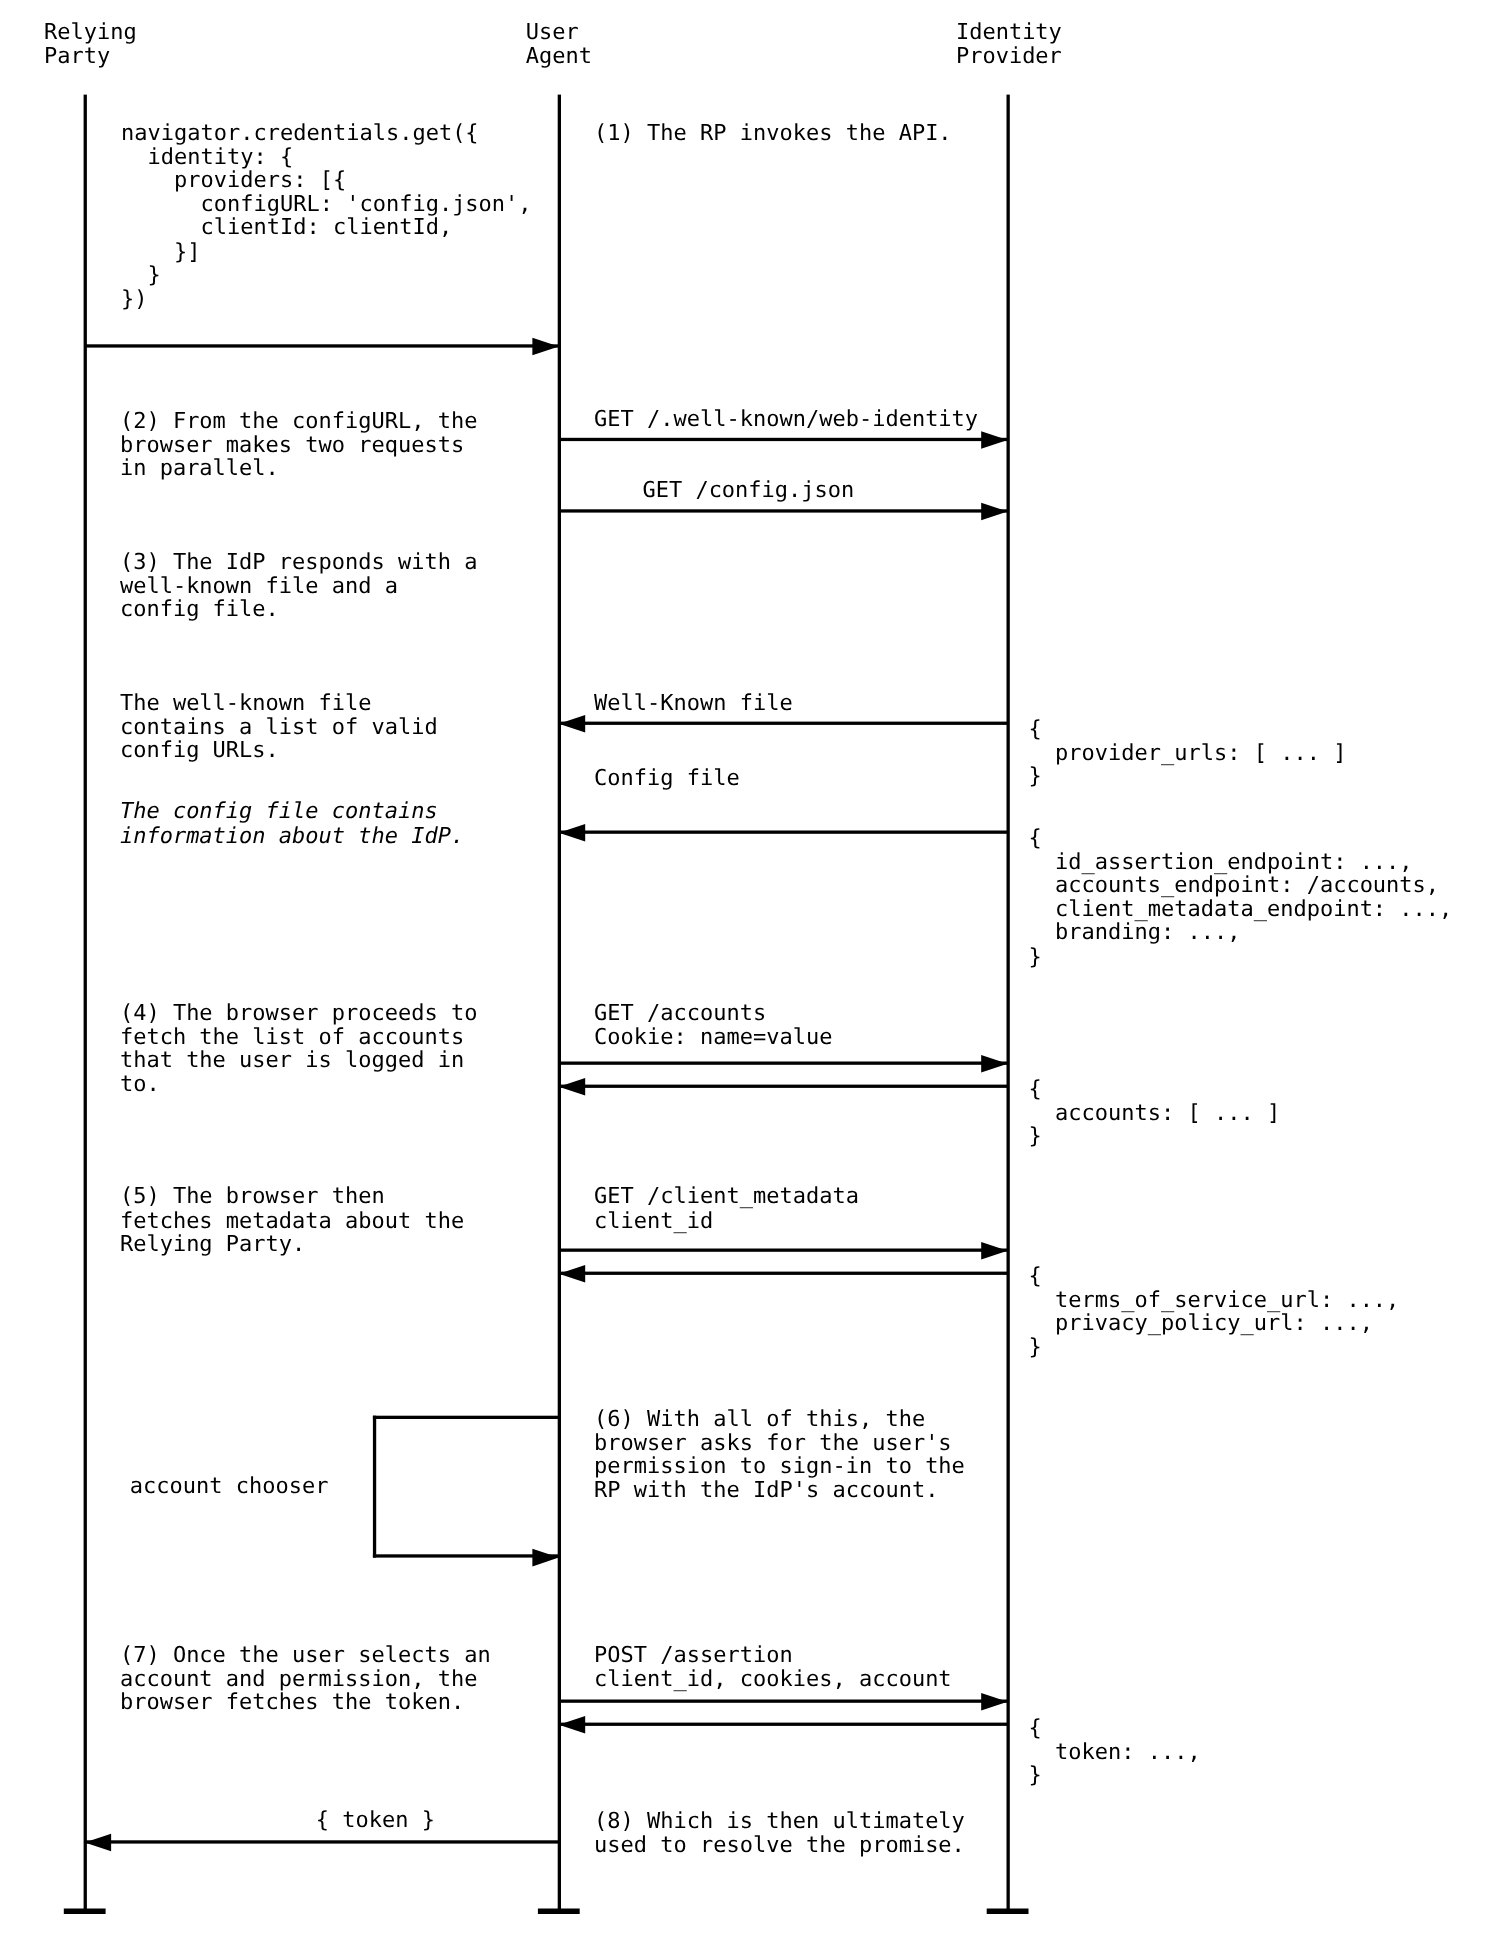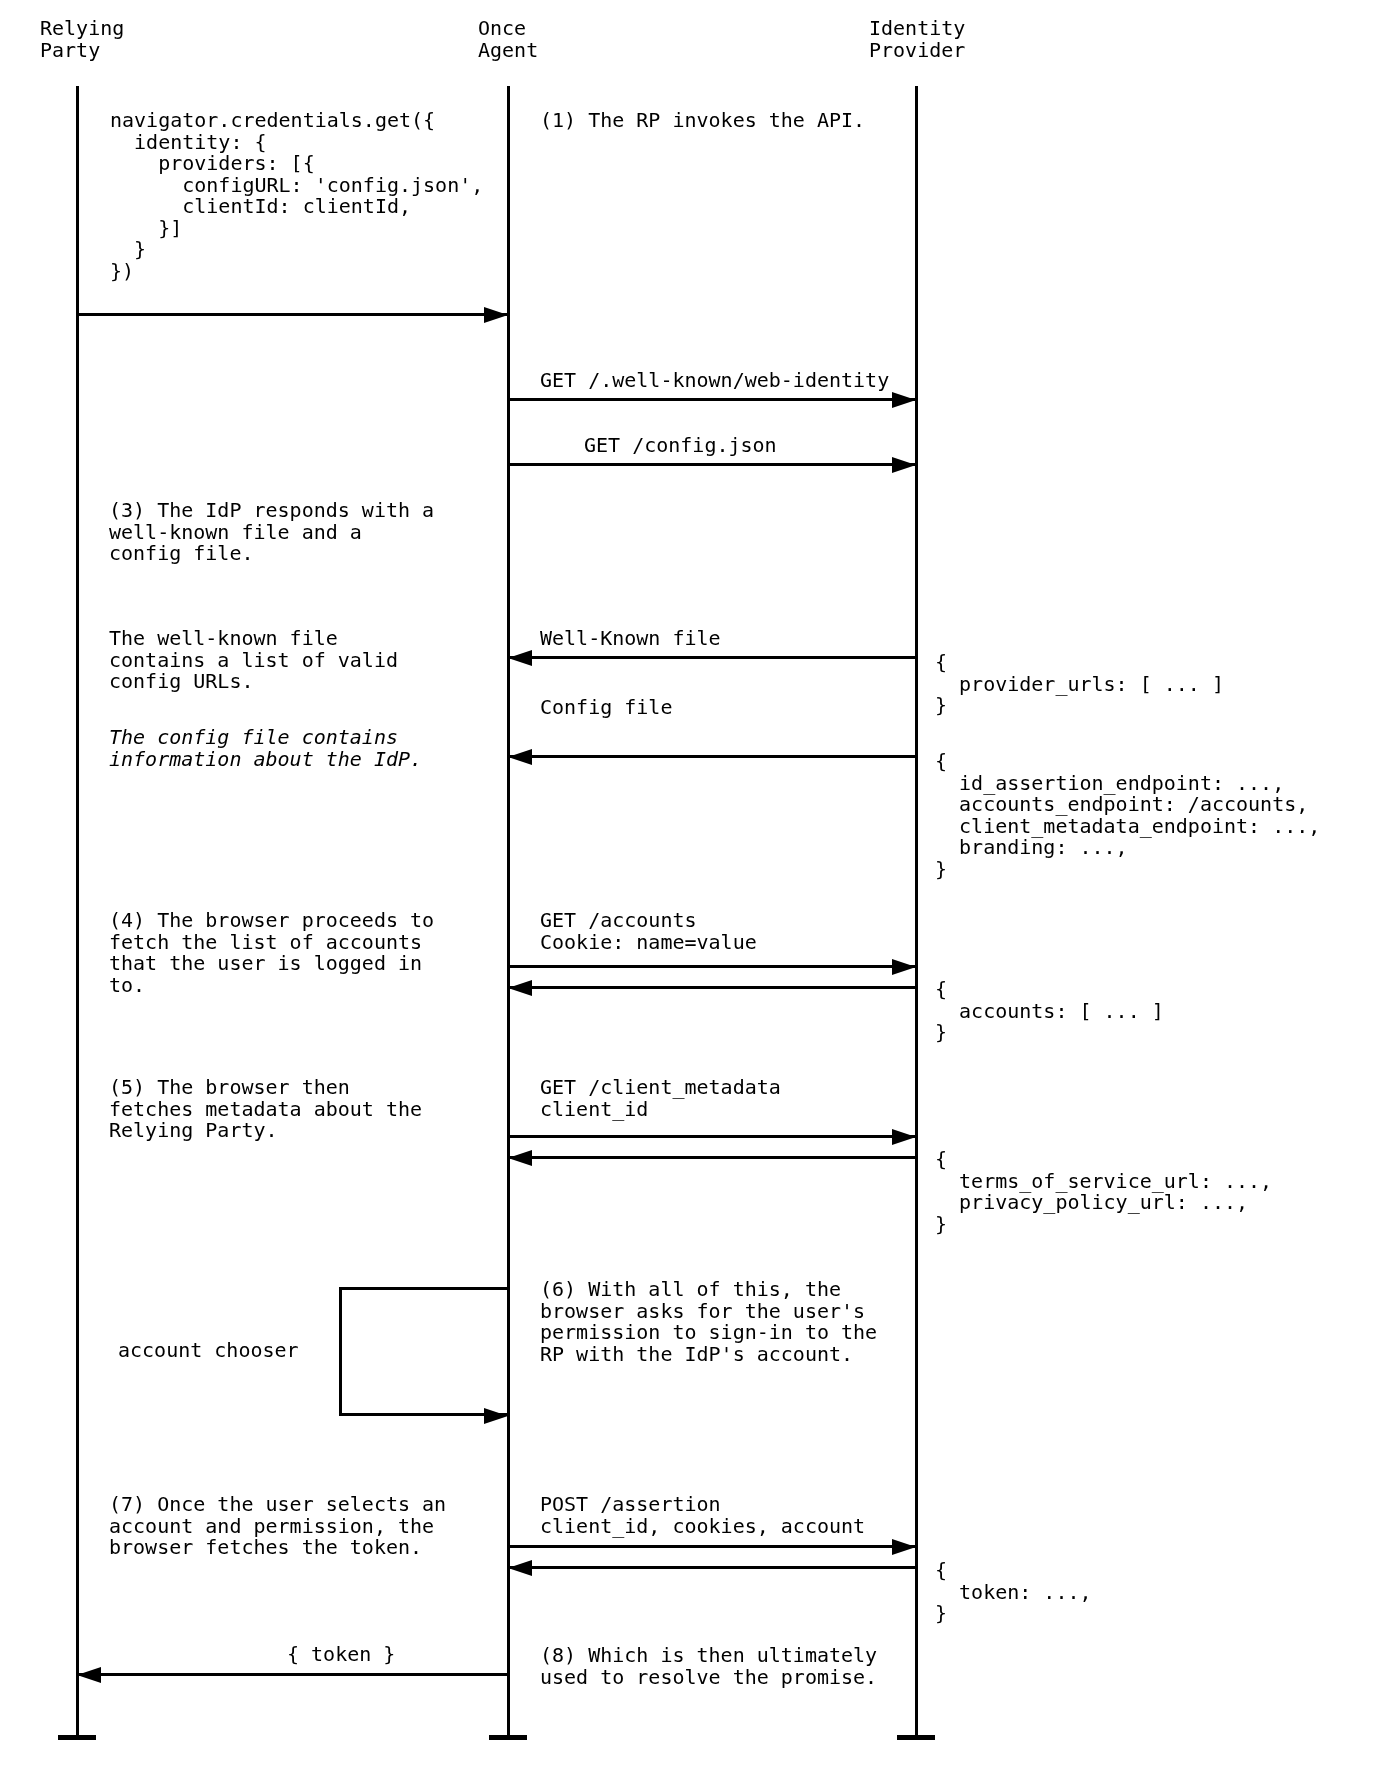--- a/index.html
+++ b/index.html
@@ -44,21 +44,21 @@
     box-sizing:border-box;
   }
 </style>
 </head>
 <body>
 
 <div class="diagram">
 
   <div class="t" style="left:40px;top:18px;">Relying
 Party</div>
-  <div class="t" style="left:478px;top:18px;">Once
+  <div class="t" style="left:478px;top:18px;">User
 Agent</div>
   <div class="t" style="left:869px;top:18px;">Identity
 Provider</div>
 
   <div class="lifeline" style="left:76px;"></div>
   <div class="lifeline" style="left:507px;"></div>
   <div class="lifeline" style="left:915px;"></div>
 
   <div class="foot" style="left:58px;"></div>
   <div class="foot" style="left:489px;"></div>
@@ -70,20 +70,23 @@
       configURL: 'config.json',
       clientId: clientId,
     }]
   }
 })</div>
   <div class="t" style="left:540px;top:110px;">(1) The RP invokes the API.</div>
   <div class="arrow" style="left:77px;top:313px;width:431px;">
     <span class="head right"></span>
   </div>
 
+  <div class="t" style="left:109px;top:372px;">(2) From the configURL, the
+browser makes two requests
+in parallel.</div>
   <div class="t" style="left:540px;top:370px;">GET /.well-known/web-identity</div>
   <div class="arrow" style="left:508px;top:398px;width:408px;">
     <span class="head right"></span>
   </div>
   <div class="t" style="left:540px;top:435px;margin-left:44px;">GET /config.json</div>
   <div class="arrow" style="left:508px;top:463px;width:408px;">
     <span class="head right"></span>
   </div>
 
   <div class="t" style="left:109px;top:500px;">(3) The IdP responds with a

